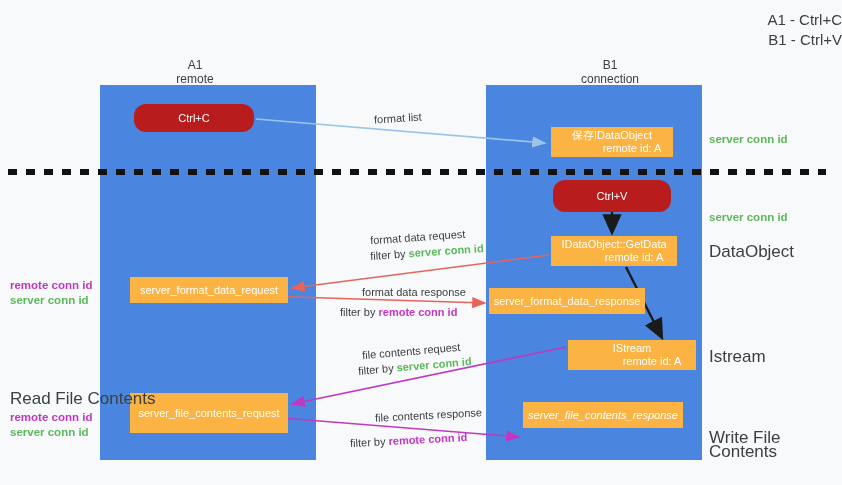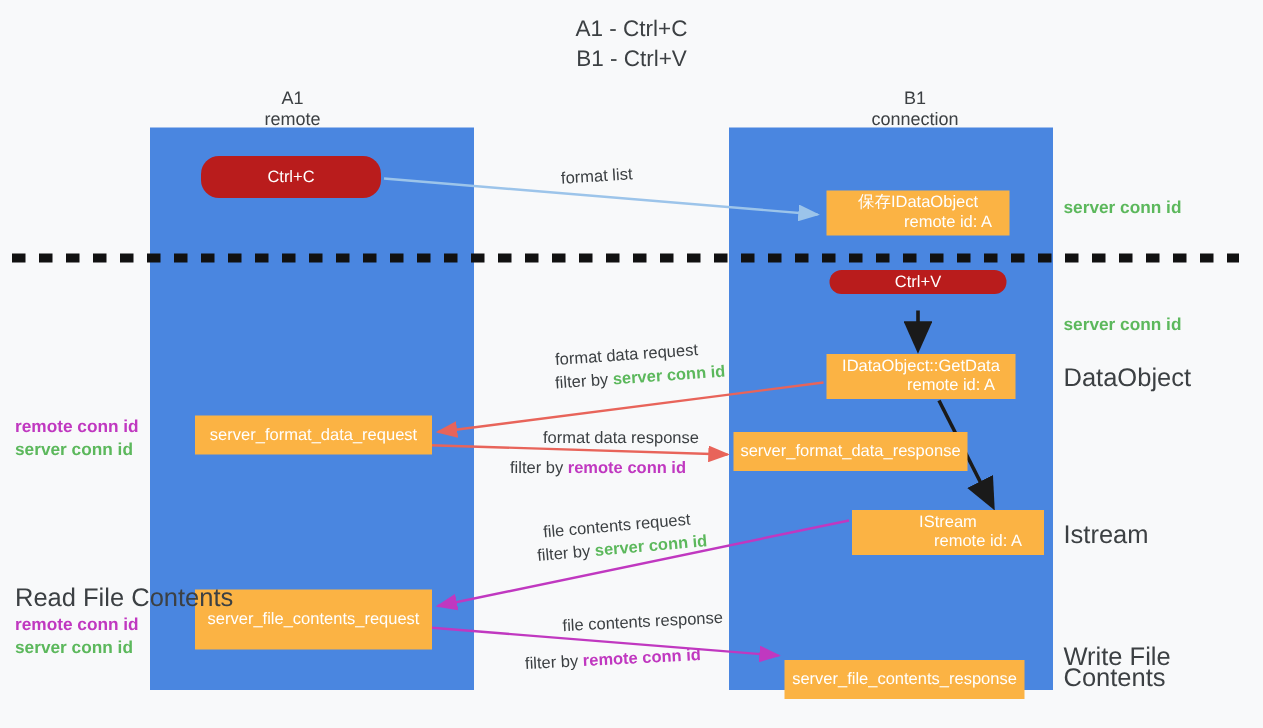--- a/index.html
+++ b/index.html
@@ -9,21 +9,21 @@
     background:#f8f9fa;
     font-family:"Liberation Sans","DejaVu Sans",sans-serif;
     position:relative;overflow:hidden;
     color:#3c4043;
   }
   #stage{position:absolute;left:0;top:0;width:842px;height:485px;}
   .abs{position:absolute;}
 
   
   #title{
-    left:0;top:10px;width:842px;text-align:center;
+    left:0;top:10px;width:842px;text-align:right;
     font-size:15px;line-height:20px;color:#3c4043;
   }
 
   
   .col-head{
     text-align:center;font-size:12px;line-height:14px;color:#3c4043;
   }
   #head-a1{left:130px;top:58px;width:130px;}
   #head-b1{left:545px;top:58px;width:130px;}
 
@@ -37,27 +37,27 @@
     box-sizing:border-box;
     display:flex;flex-direction:column;align-items:center;justify-content:center;
     color:#ffffff;font-size:11px;line-height:13px;text-align:center;
   }
   .node.green{background:#b91c1c;border-radius:12px;}
   .node.orange{background:#fbb344;}
   .node .l2{font-size:11px;line-height:13px;margin-left:40px;}
 
   #n-ctrlc{left:134px;top:104px;width:120px;height:28px;}
   #n-save{left:551px;top:127px;width:122px;height:30px;}
-  #n-ctrlv{left:553px;top:180px;width:118px;height:16px;}
+  #n-ctrlv{left:553px;top:180px;width:118px;height:32px;}
   #n-getdata{left:551px;top:236px;width:126px;height:30px;}
   #n-fdreq{left:130px;top:277px;width:158px;height:26px;}
   #n-fdresp{left:489px;top:288px;width:156px;height:26px;}
   #n-istream{left:568px;top:340px;width:128px;height:30px;}
   #n-fcreq{left:130px;top:393px;width:158px;height:40px;}
-  #n-fcresp{left:523px;top:440px;width:160px;height:26px;}
+  #n-fcresp{left:523px;top:402px;width:160px;height:26px;font-style:italic;}
 
   
   .side-label{font-size:17px;line-height:14px;color:#3c4043;}
   #lbl-dataobject{left:709px;top:245px;}
   #lbl-istream{left:709px;top:350px;}
   #lbl-writefile{left:709px;top:431px;}
   #lbl-readfile{left:10px;top:392px;}
 
   .conn-green{color:#5cb85c;font-weight:bold;font-size:11.5px;line-height:15px;}
   .conn-purple{color:#c038c0;font-weight:bold;font-size:11.5px;line-height:15px;}

